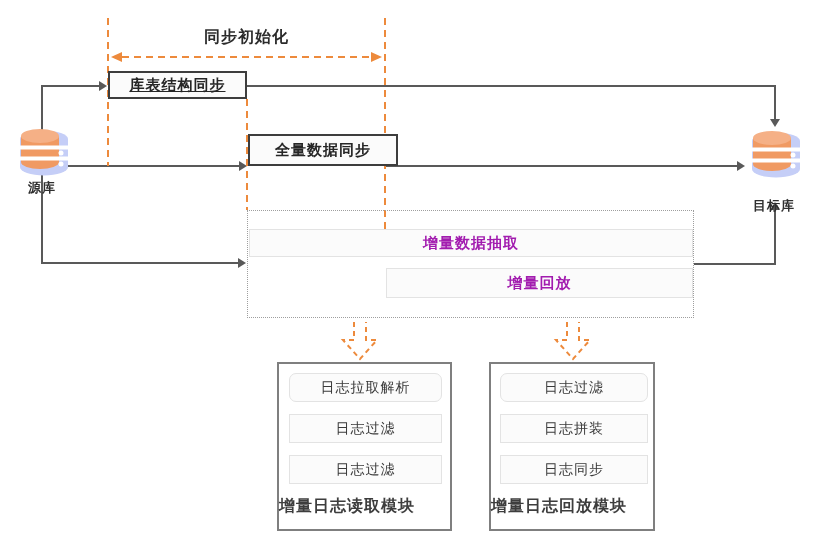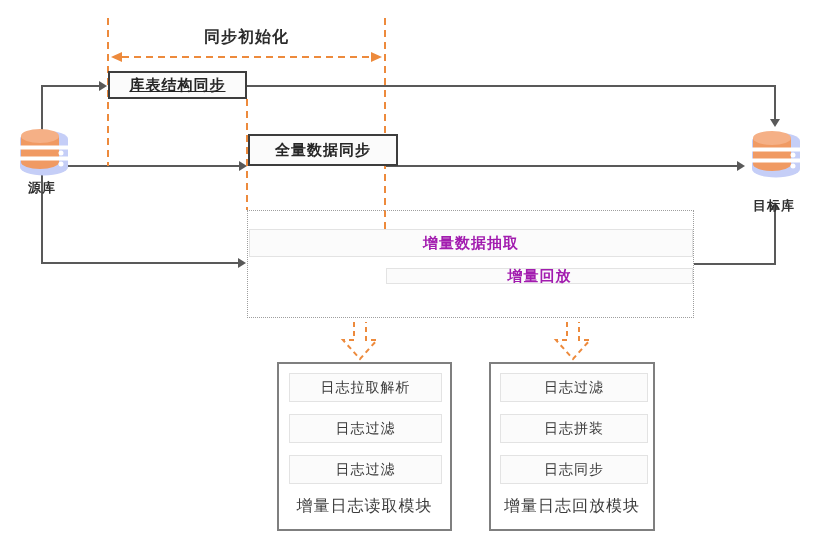--- a/index.html
+++ b/index.html
@@ -19,42 +19,42 @@
     font-size:15px;font-weight:700;color:#262626;letter-spacing:1px;
   }
   .box-schema{left:108px;top:71px;width:139px;height:28px;text-decoration:underline;}
   .box-full{left:248px;top:134px;width:150px;height:32px;}
   .light-box{
     display:flex;align-items:center;justify-content:center;
     background:#fbfbfb;border:1px solid #e3e3e3;
     font-size:15px;font-weight:700;color:#a21caf;letter-spacing:1px;
   }
   .box-extract{left:249px;top:229px;width:444px;height:28px;}
-  .box-replay{left:386px;top:268px;width:307px;height:16px;}
+  .box-replay{left:386px;top:268px;width:307px;height:30px;}
   .dotted-container{
     left:247px;top:210px;width:447px;height:108px;
     border:1px dotted #9e9e9e;background:transparent;
   }
   .module{
     border:2px solid #7f7f7f;background:#ffffff;
   }
   .module-reader{left:277px;top:362px;width:175px;height:169px;}
   .module-replayer{left:489px;top:362px;width:166px;height:169px;}
   .module-item{
     position:absolute;box-sizing:border-box;height:29px;
     display:flex;align-items:center;justify-content:center;
     background:#fbfbfb;border:1px solid #e3e3e3;
     font-size:14px;font-weight:500;color:#3a3a3a;letter-spacing:1px;
   }
   .module-reader .module-item{left:10px;width:153px;}
   .module-replayer .module-item{left:9px;width:148px;}
-  .item-0{top:9px;} .item-1{top:50px;} .item-2{top:91px;}
+  .item-0{top:9px;border-radius:7px;} .item-1{top:50px;} .item-2{top:91px;}
   .module-title{
-    position:absolute;left:0;right:0;top:132px;text-align:center;
-    font-size:16px;font-weight:400;color:#3d3d3d;letter-spacing:1px;
+    position:absolute;left:0;right:0;top:132px;
+    font-size:16px;font-weight:700;color:#3d3d3d;letter-spacing:1px;
   }
   .db-label{
     text-align:center;font-size:13px;font-weight:700;color:#2f2f2f;letter-spacing:1px;
   }
   .db-label-source{left:8px;top:179px;width:68px;}
   .db-label-target{left:740px;top:182px;width:68px;margin-top:15px;}
 </style>
 </head>
 <body>
 

